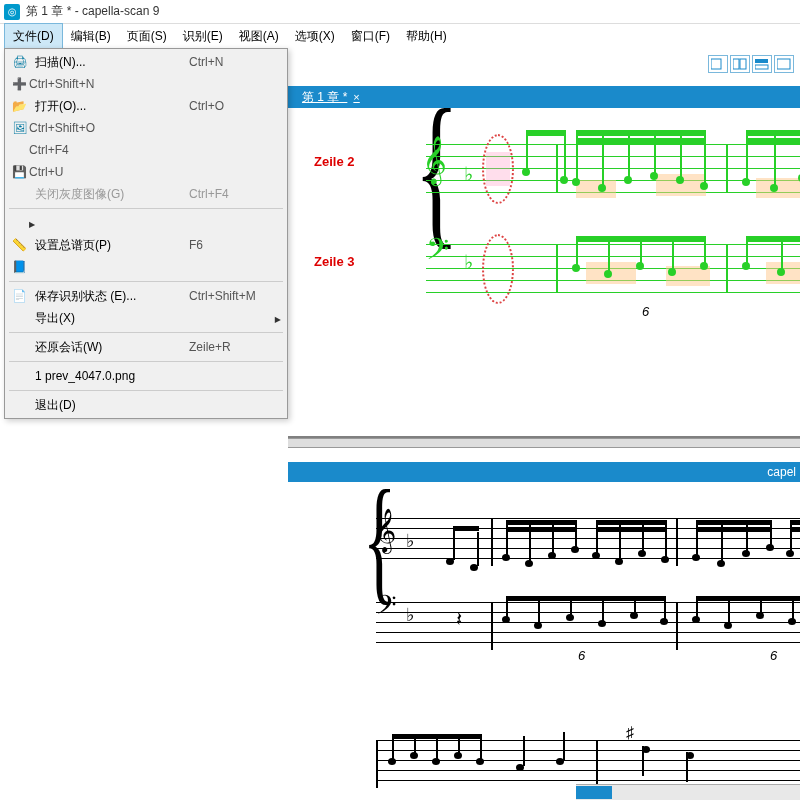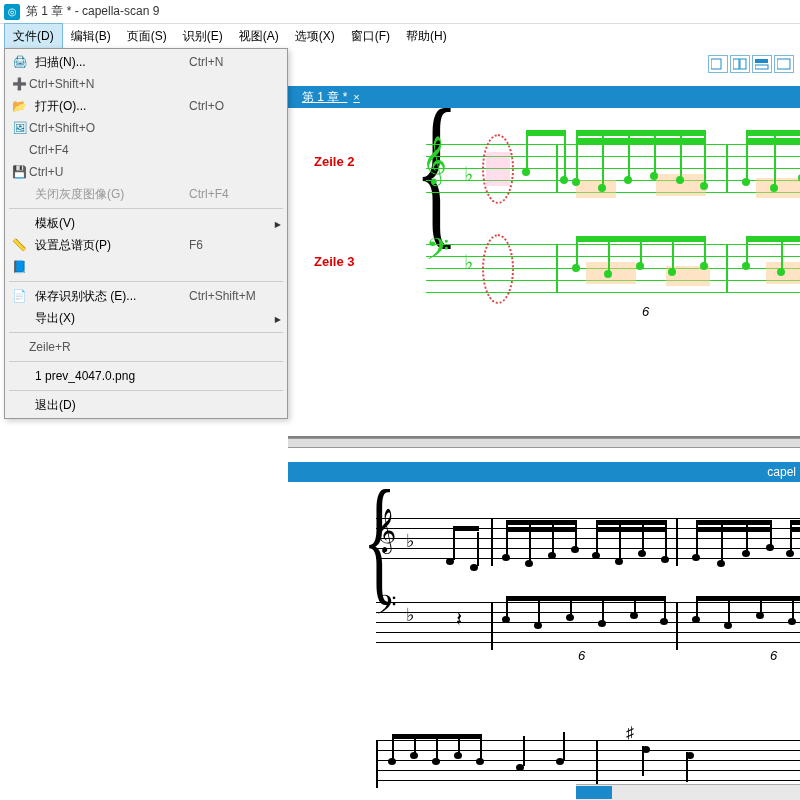--- a/index.html
+++ b/index.html
@@ -222,21 +222,20 @@
       <span class="dd-short">Ctrl+U</span>
     </div>
     <div class="dropdown-row disabled">
       <span class="dd-icon"></span>
       <span class="dd-label">关闭灰度图像(G)</span>
       <span class="dd-short">Ctrl+F4</span>
     </div>
     <div class="dropdown-sep"></div>
     <div class="dropdown-row">
       <span class="dd-icon"></span>
-      <span class="dd-label">模板(V)</span>
       <span class="submenu-arrow"></span>
     </div>
     <div class="dropdown-row">
       <span class="dd-icon">📏</span>
       <span class="dd-label">设置总谱页(P)</span>
       <span class="dd-short">F6</span>
     </div>
     <div class="dropdown-row">
       <span class="dd-icon">📘</span>
       <span class="dd-short"></span>
@@ -248,20 +247,21 @@
       <span class="dd-short">Ctrl+Shift+M</span>
     </div>
     <div class="dropdown-row">
       <span class="dd-icon"></span>
       <span class="dd-label">导出(X)</span>
       <span class="submenu-arrow"></span>
     </div>
     <div class="dropdown-sep"></div>
     <div class="dropdown-row">
       <span class="dd-icon"></span>
+      <span class="dd-label">还原会话(W)</span>
       <span class="dd-short">Zeile+R</span>
     </div>
     <div class="dropdown-sep"></div>
     <div class="dropdown-row">
       <span class="dd-icon"></span>
       <span class="dd-label">1 prev_4047.0.png</span>
       <span class="dd-short"></span>
     </div>
     <div class="dropdown-sep"></div>
     <div class="dropdown-row">

